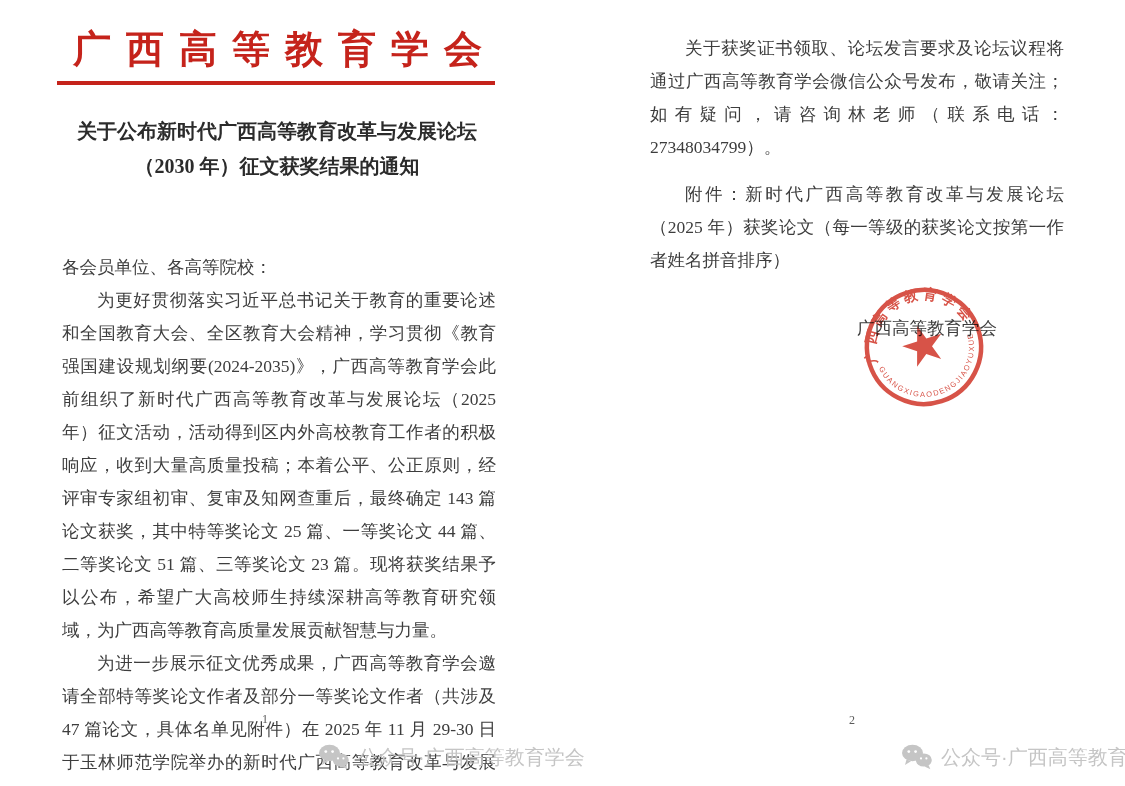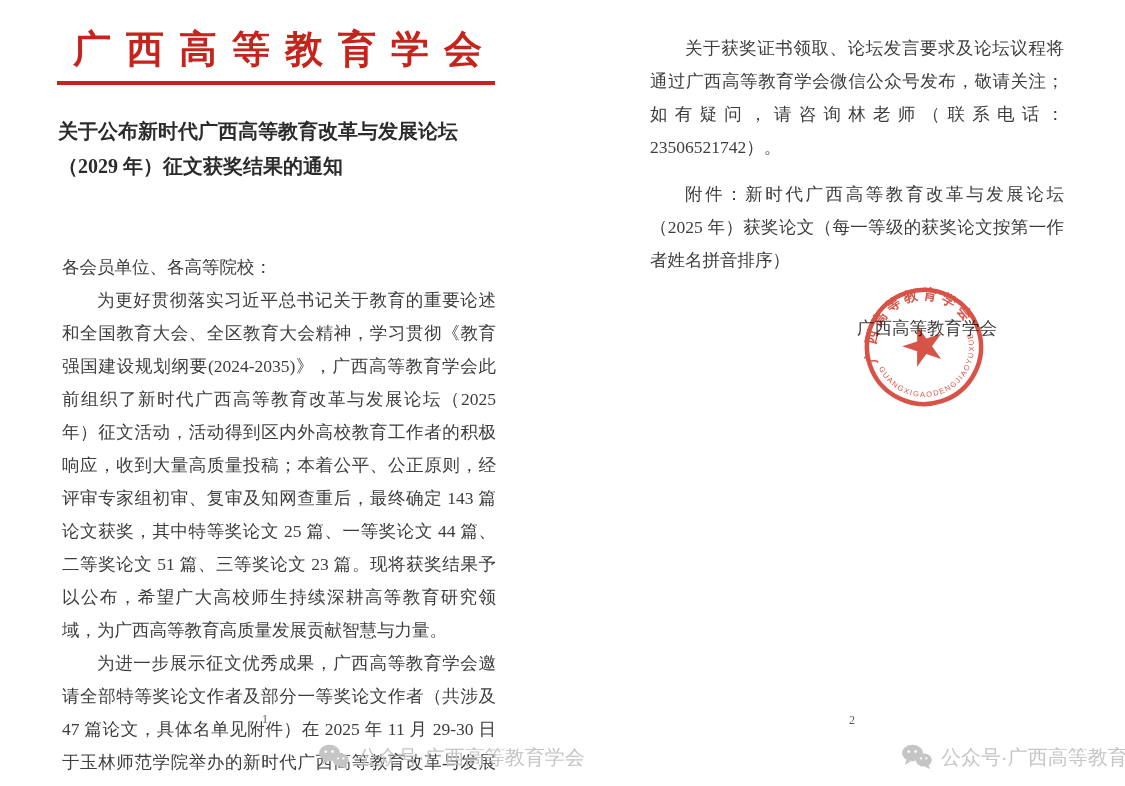--- a/index.html
+++ b/index.html
@@ -19,21 +19,21 @@
     font-size: 38px; font-weight: bold; color: #c5231b;
     letter-spacing: 15px; text-align: center; white-space: nowrap;
     text-indent: 15px; 
   }
   .red-rule {
     position: absolute; left: 57px; top: 81px; width: 438px; height: 4px;
     background: #c5231b;
   }
   .doc-title {
     position: absolute; left: 58px; top: 114px; width: 438px;
-    text-align: left; font-weight: bold; color: #2b2b2b;
+    text-align: center; font-weight: bold; color: #2b2b2b;
     font-size: 20px; line-height: 35px;
   }
   .body-col {
     color: #3d3d3d; font-size: 17.5px; line-height: 33px;
     text-align: justify;
   }
   .left-body { position: absolute; left: 62px; top: 203px; width: 434px; margin-top: 48px; }
   .right-body { position: absolute; left: 650px; top: 32px; width: 414px; }
   .para-indent { text-indent: 2em; }
   .attachment-para { text-indent: 2em; margin-top: 14px; }
@@ -65,21 +65,21 @@
 <body>
 
 <div class="canvas">
 
   <div class="org-header">广西高等教育学会</div>
 
   <div class="red-rule"></div>
 
   <div class="doc-title">
     <div>关于公布新时代广西高等教育改革与发展论坛</div>
-    <div>（2029 年）征文获奖结果的通知</div>
+    <div>（2030 年）征文获奖结果的通知</div>
   </div>
 
   <div class="body-col left-body">
     <p>各会员单位、各高等院校：</p>
     <p class="para-indent">为更好贯彻落实习近平总书记关于教育的重要论述和全国教育大会、全区教育大会精神，学习贯彻《教育强国建设规划纲要(2024-2035)》，广西高等教育学会此前组织了新时代广西高等教育改革与发展论坛（2025 年）征文活动，活动得到区内外高校教育工作者的积极响应，收到大量高质量投稿；本着公平、公正原则，经评审专家组初审、复审及知网查重后，最终确定 143 篇论文获奖，其中特等奖论文 25 篇、一等奖论文 44 篇、二等奖论文 51 篇、三等奖论文 23 篇。现将获奖结果予以公布，希望广大高校师生持续深耕高等教育研究领域，为广西高等教育高质量发展贡献智慧与力量。</p>
     <p class="para-indent">为进一步展示征文优秀成果，广西高等教育学会邀请全部特等奖论文作者及部分一等奖论文作者（共涉及 47 篇论文，具体名单见附件）在 2025 年 11 月 29-30 日于玉林师范学院举办的新时代广西高等教育改革与发展论坛上发言交流，请获邀作者提前做好论坛发言准备。</p>
   </div>
 
   <div class="page-number pn-1">1</div>
 
@@ -93,21 +93,21 @@
         <ellipse cx="22.8" cy="16" rx="8" ry="6.6" fill="#c5c5c5"></ellipse>
         <path d="M27.5 21 L29.4 25.2 L23.6 22.4 Z" fill="#c5c5c5"></path>
         <circle cx="20" cy="14.4" r="1.1" fill="#ffffff"></circle>
         <circle cx="25.4" cy="14.4" r="1.1" fill="#ffffff"></circle>
       </svg>
     </span>
     <span>公众号·广西高等教育学会</span>
   </div>
 
   <div class="body-col right-body">
-    <p class="para-indent">关于获奖证书领取、论坛发言要求及论坛议程将通过广西高等教育学会微信公众号发布，敬请关注；如有疑问，请咨询林老师（联系电话：23506521742）。</p>
+    <p class="para-indent">关于获奖证书领取、论坛发言要求及论坛议程将通过广西高等教育学会微信公众号发布，敬请关注；如有疑问，请咨询林老师（联系电话：27348034799）。</p>
     <p class="attachment-para">附件：新时代广西高等教育改革与发展论坛（2025 年）获奖论文（每一等级的获奖论文按第一作者姓名拼音排序）</p>
   </div>
 
   <div class="signature-block">
     <div>广西高等教育学会</div>
   </div>
 
   <div class="stamp">
     <svg width="142" height="142" viewBox="0 0 142 142">
       <defs>

